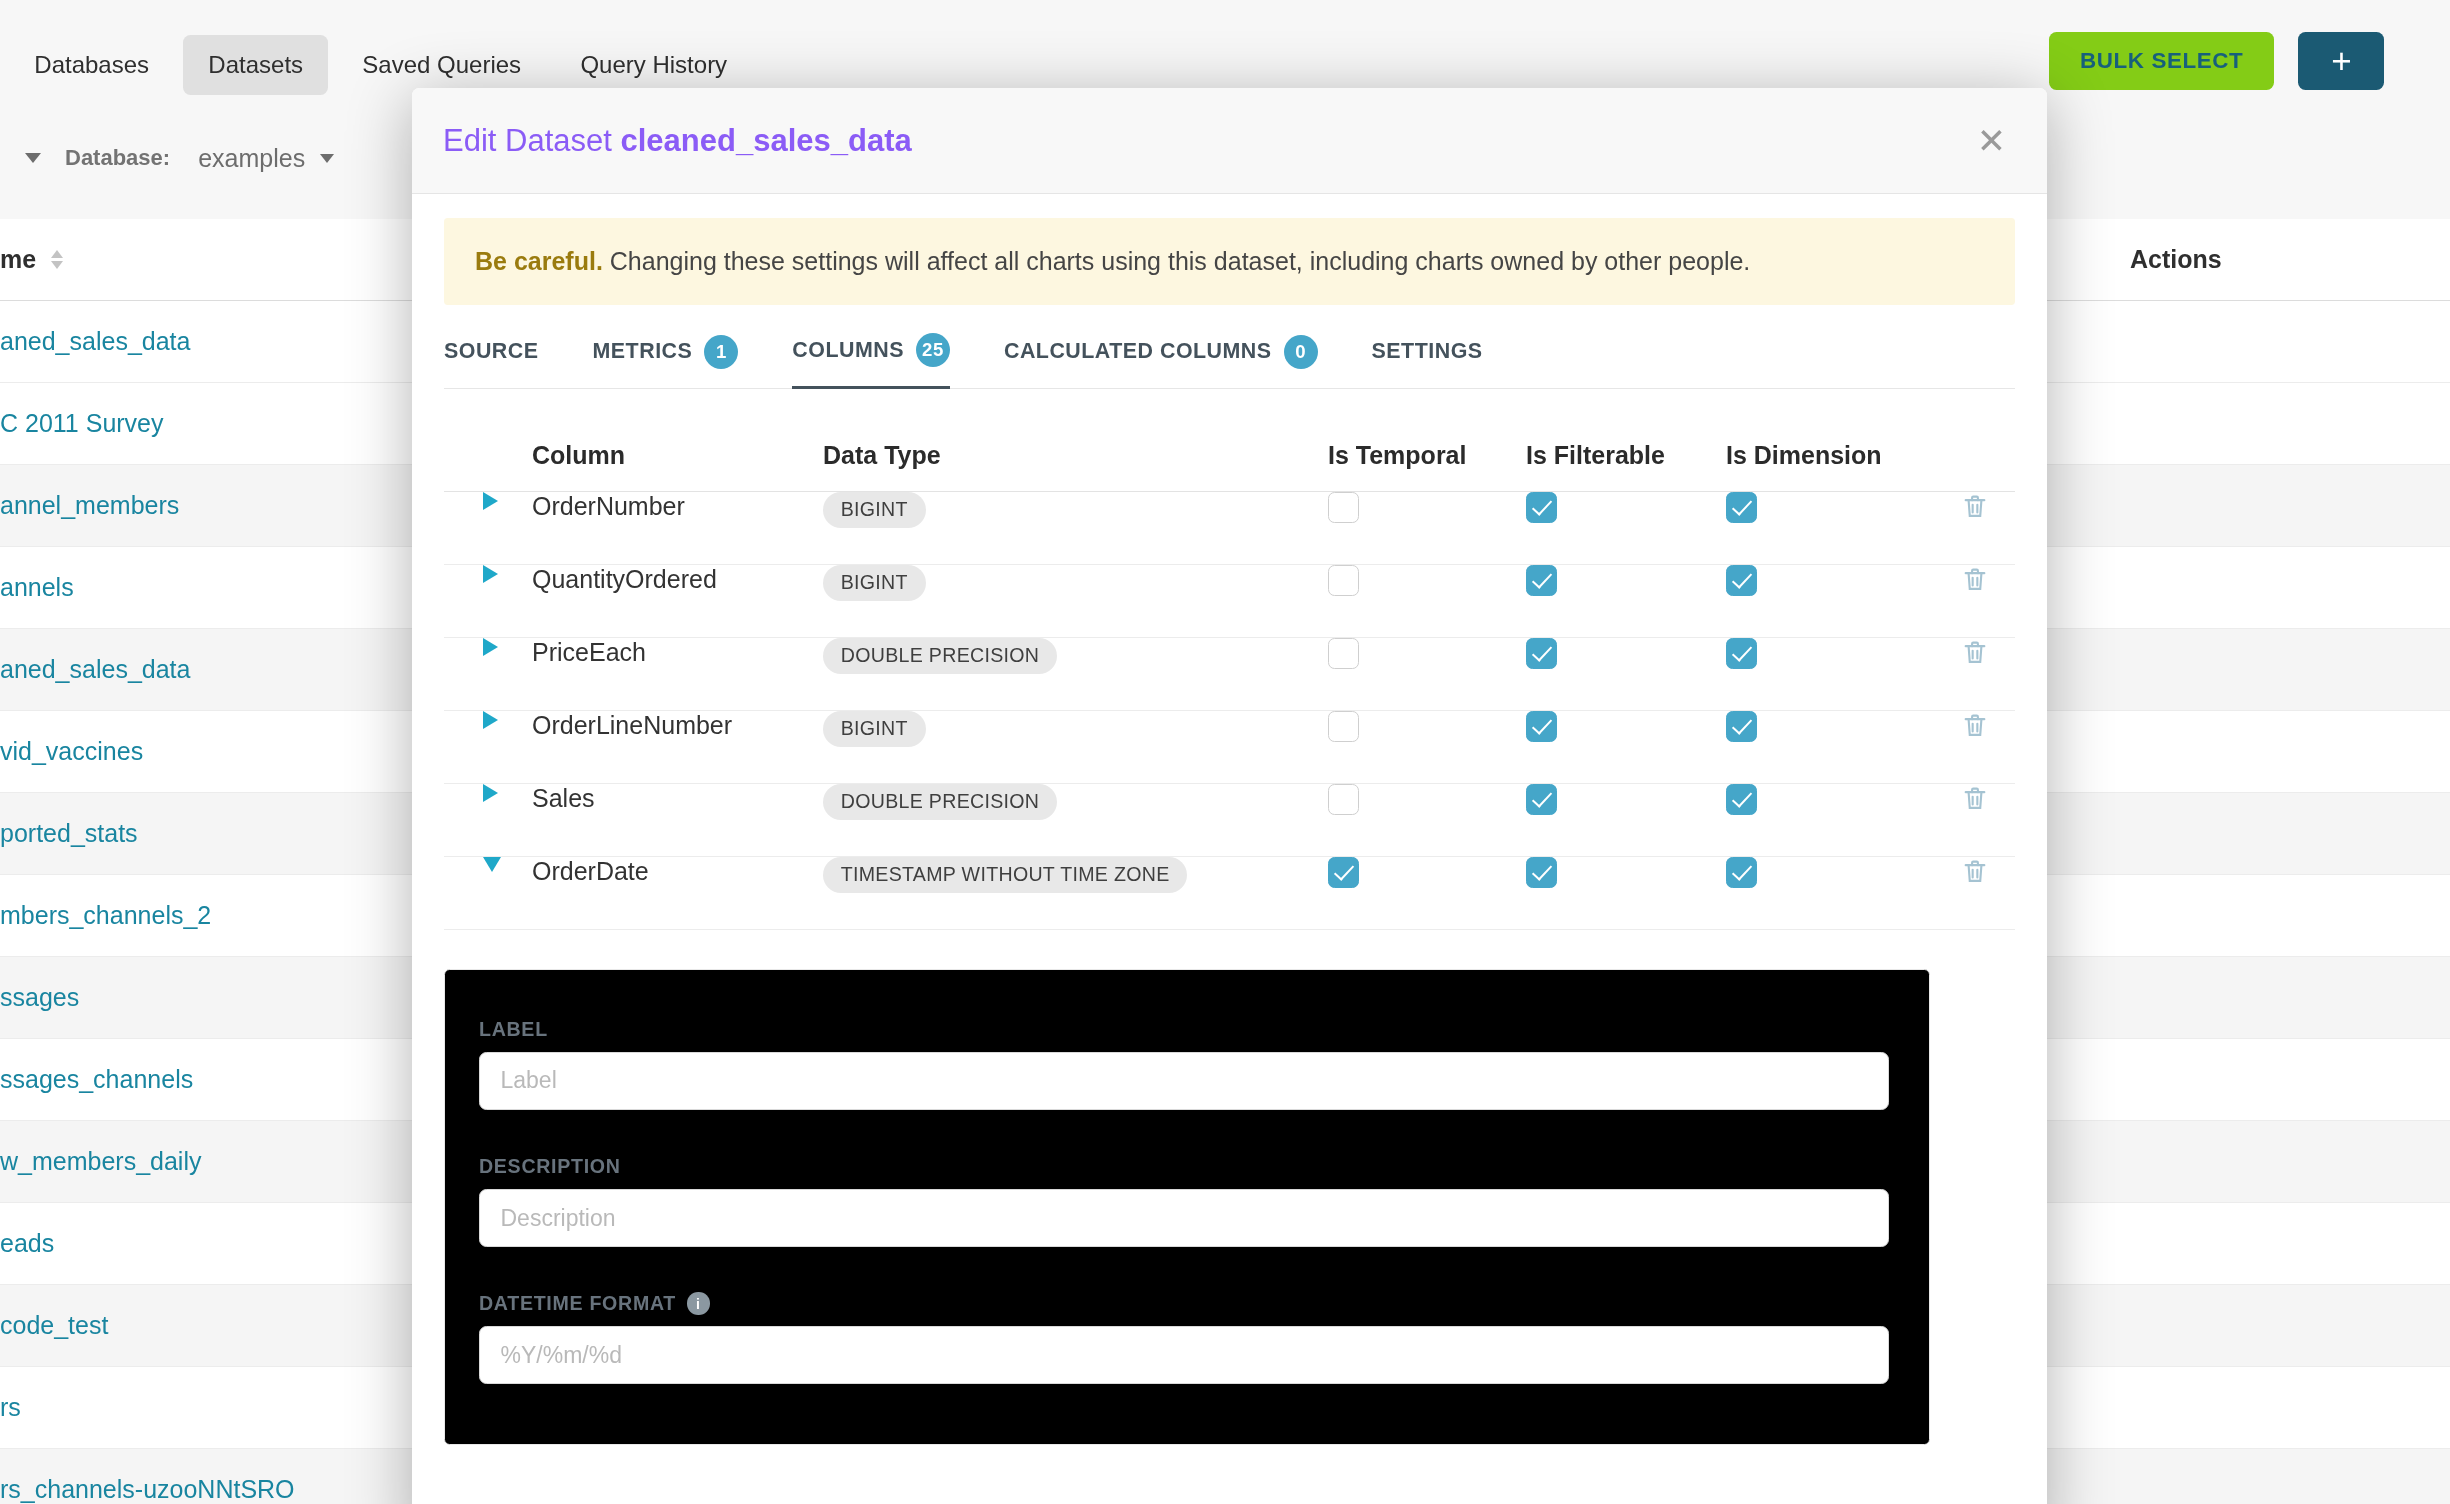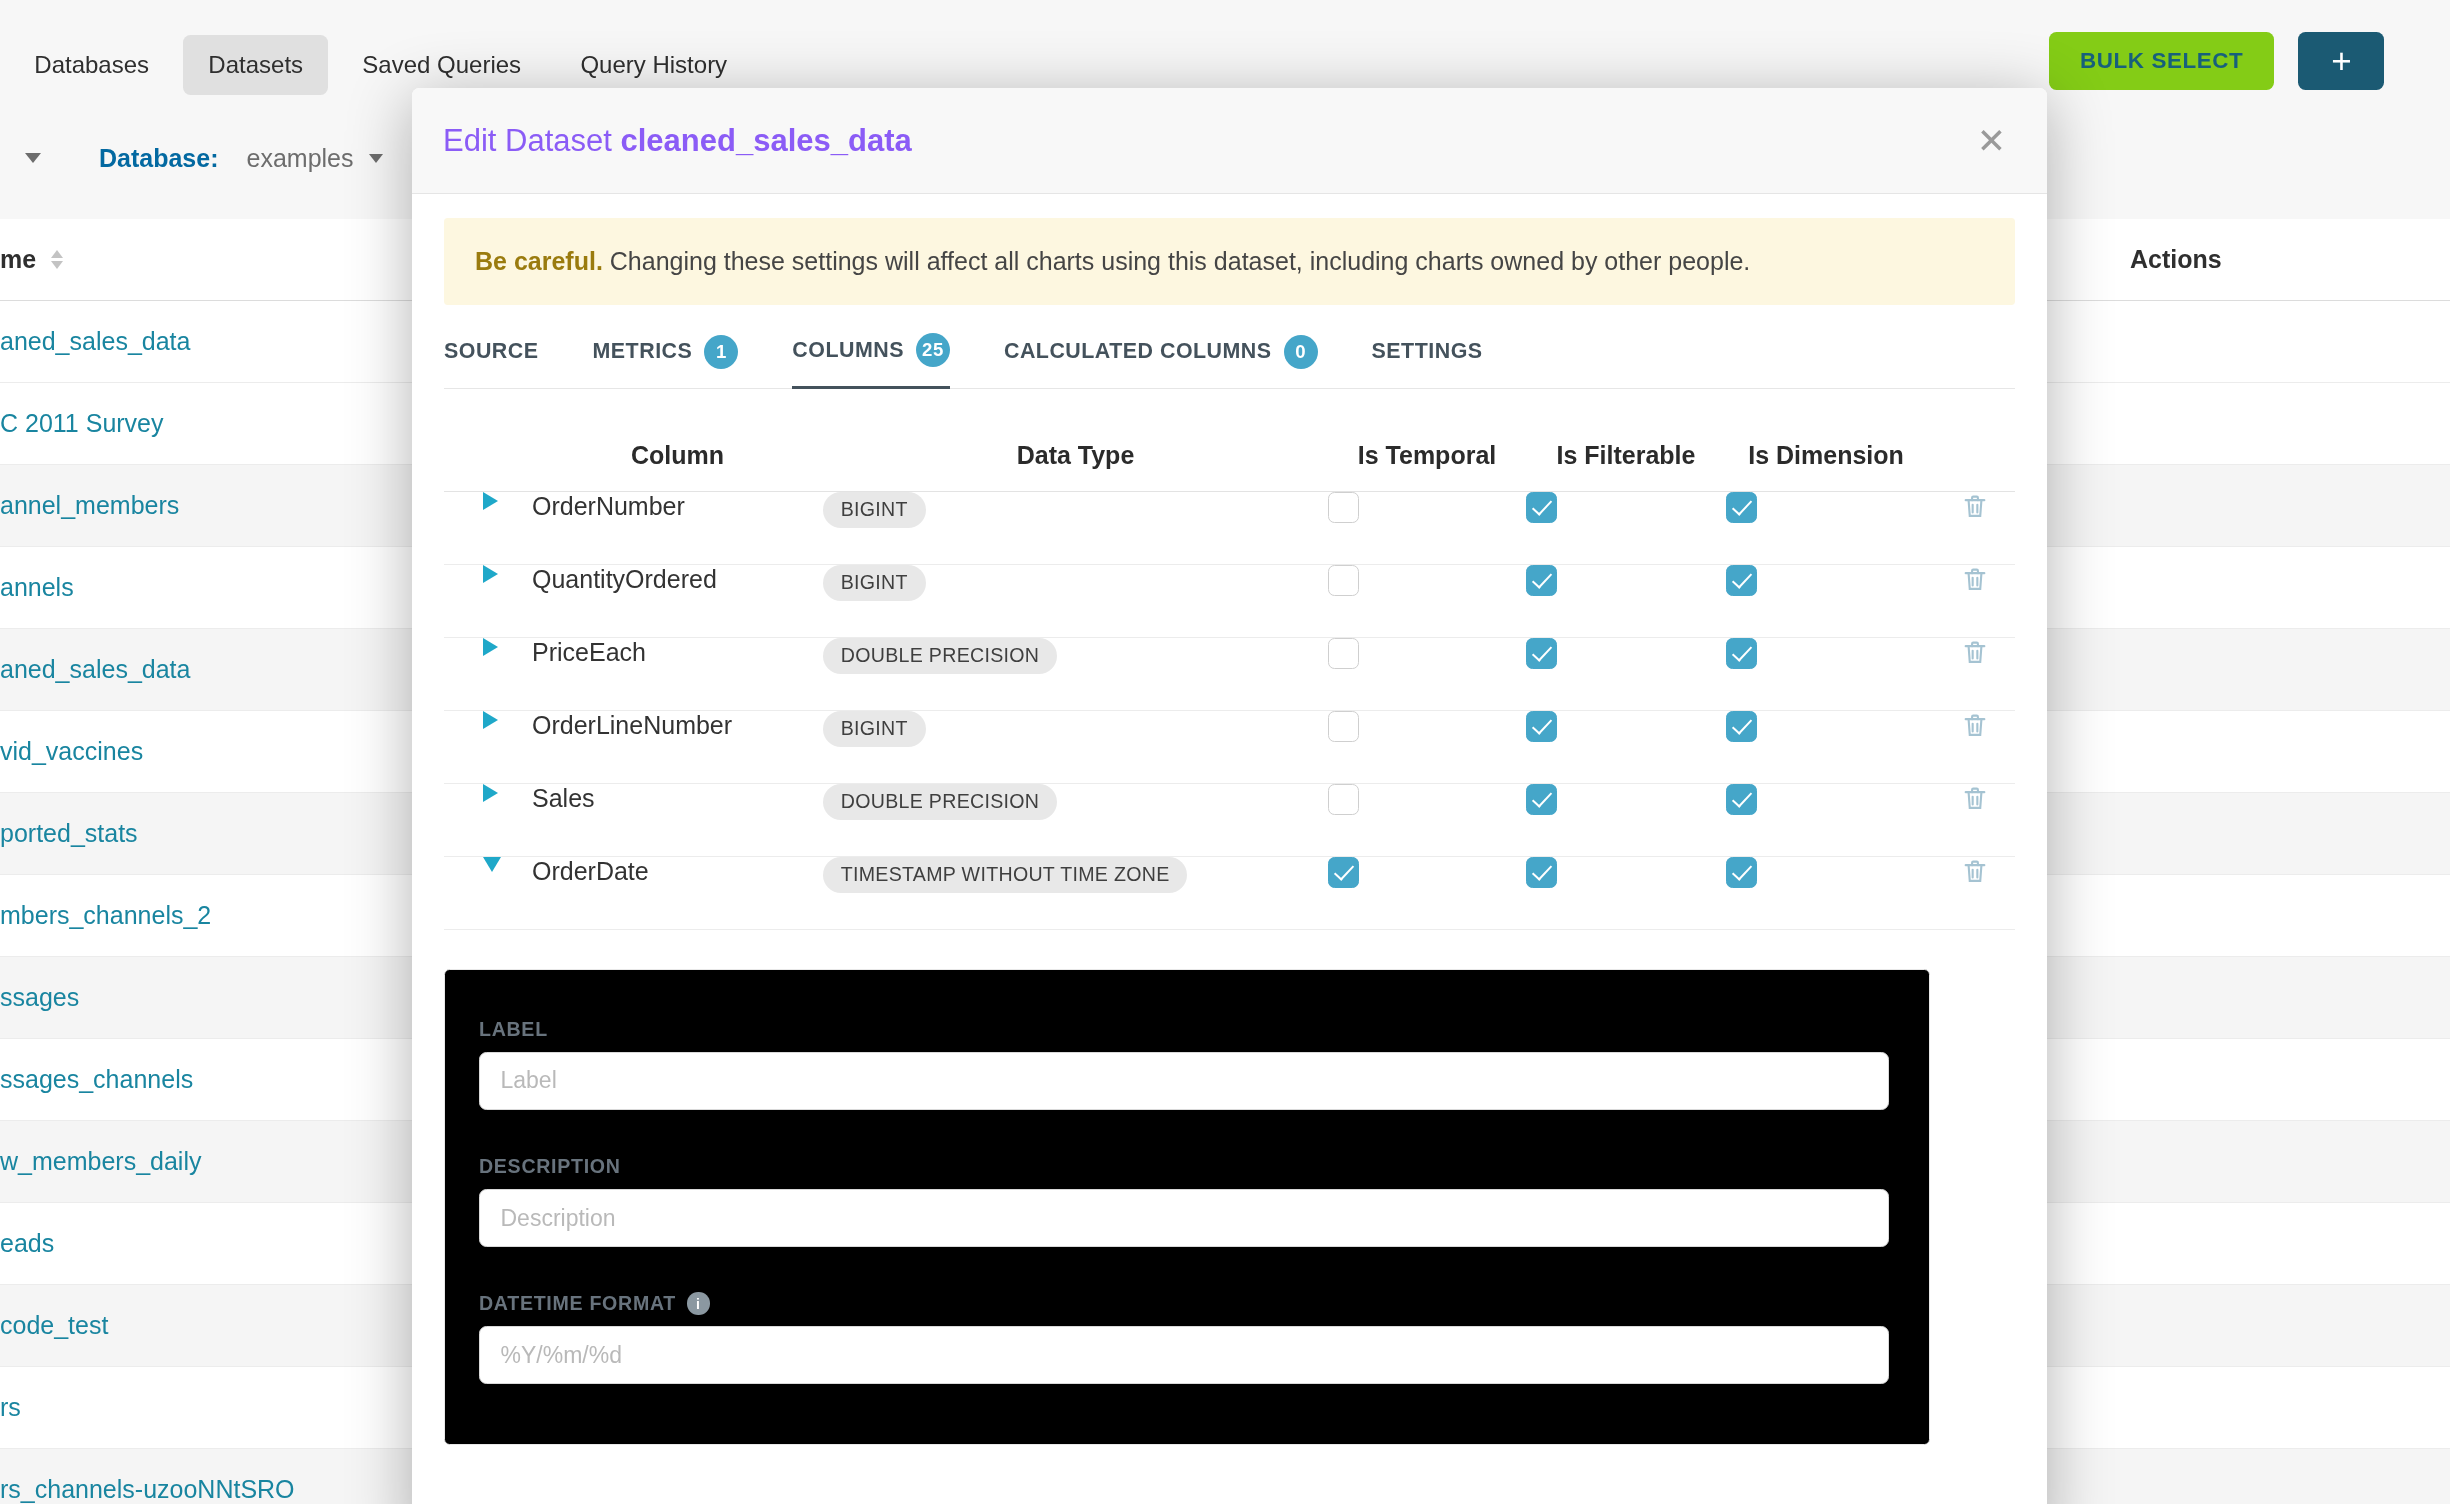--- a/index.html
+++ b/index.html
@@ -41,21 +41,21 @@
   .filterbar {
     position: absolute; top: 97px; left: 0; width: 2450px; height: 122px;
     background: #f7f7f7; display: flex; align-items: center;
   }
   .caret-down-sm {
     width: 0; height: 0; border-left: 8.4px solid transparent;
     border-right: 8.4px solid transparent; border-top: 10.3px solid #6d6d6d;
     display: inline-block;
   }
   .fb-caret1 { margin-left: 25px; }
-  .db-label { font-weight: 700; font-size: 25px; color: #0369a1; margin-left: 58px; }
+  .db-label { font-weight: 700; font-size: 22px; color: #737373; margin-left: 24px; }
   .db-value { font-size: 25px; color: #6d6d6d; margin-left: 28px; }
   .fb-caret2 { margin-left: 15px; border-left-width: 7.5px; border-right-width: 7.5px; border-top-width: 9.3px; }
 
   
   .bgtable {
     position: absolute; top: 219px; left: 0; width: 2450px; background: #fff;
   }
   .bg-header {
     height: 81px; display: flex; align-items: center;
     border-bottom: 0.9px solid #dcdcdc; position: relative;
@@ -117,21 +117,21 @@
     background: #45a6c9; color: #fff; font-size: 18.6px; font-weight: 600;
     display: inline-flex; align-items: center; justify-content: center;
     padding: 0 3.7px; box-sizing: border-box;
   }
 
   
   .cols-header {
     display: flex; align-items: flex-end; height: 103px;
     padding: 0 0 20.5px 39px; box-sizing: border-box;
     border-bottom: 0.9px solid #e3e3e3;
-    font-weight: 700; font-size: 25px; color: #2b2b2b; text-align: center;
+    font-weight: 700; font-size: 25px; color: #2b2b2b;
   }
   .col-row {
     display: flex; align-items: flex-start; height: 73px; padding-left: 39px;
     border-bottom: 0.9px solid #ececec; font-size: 25px; color: #333;
     box-sizing: border-box;
   }
   .c-caret { width: 49px; display: flex; align-items: center; }
   .c-name  { width: 291px; }
   .c-type  { width: 505px; }
   .c-temp, .c-filt, .c-dim { width: 198px; }

